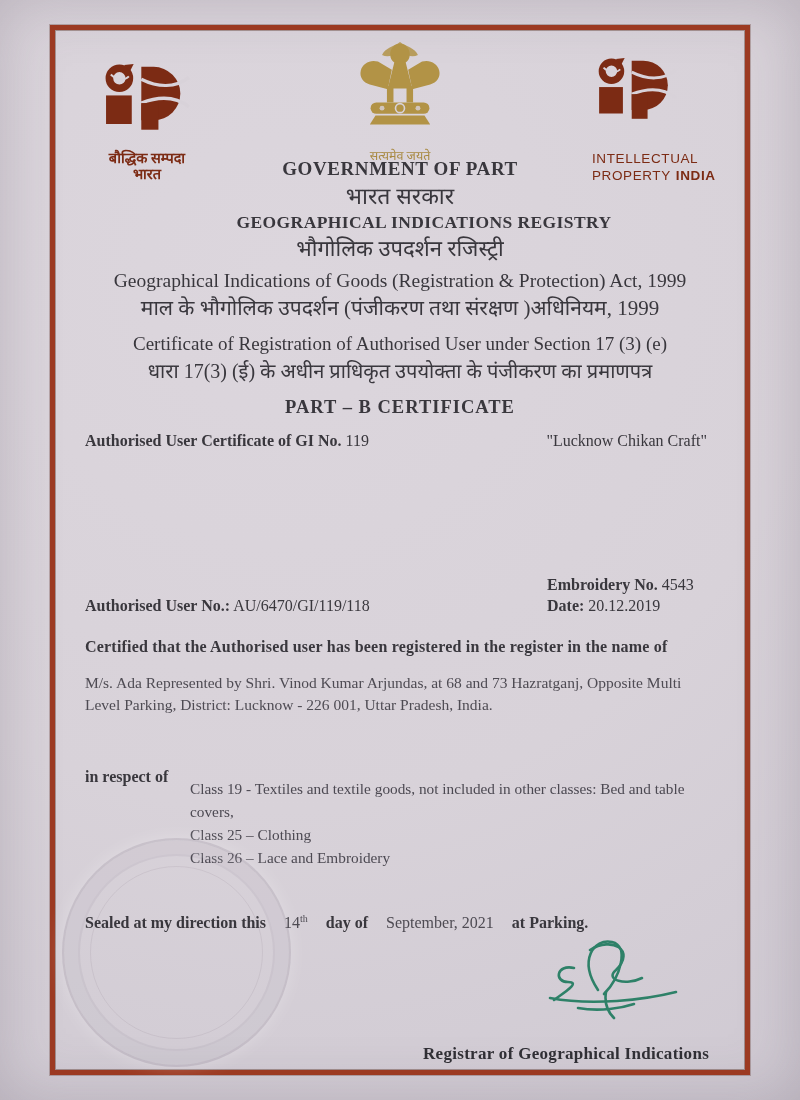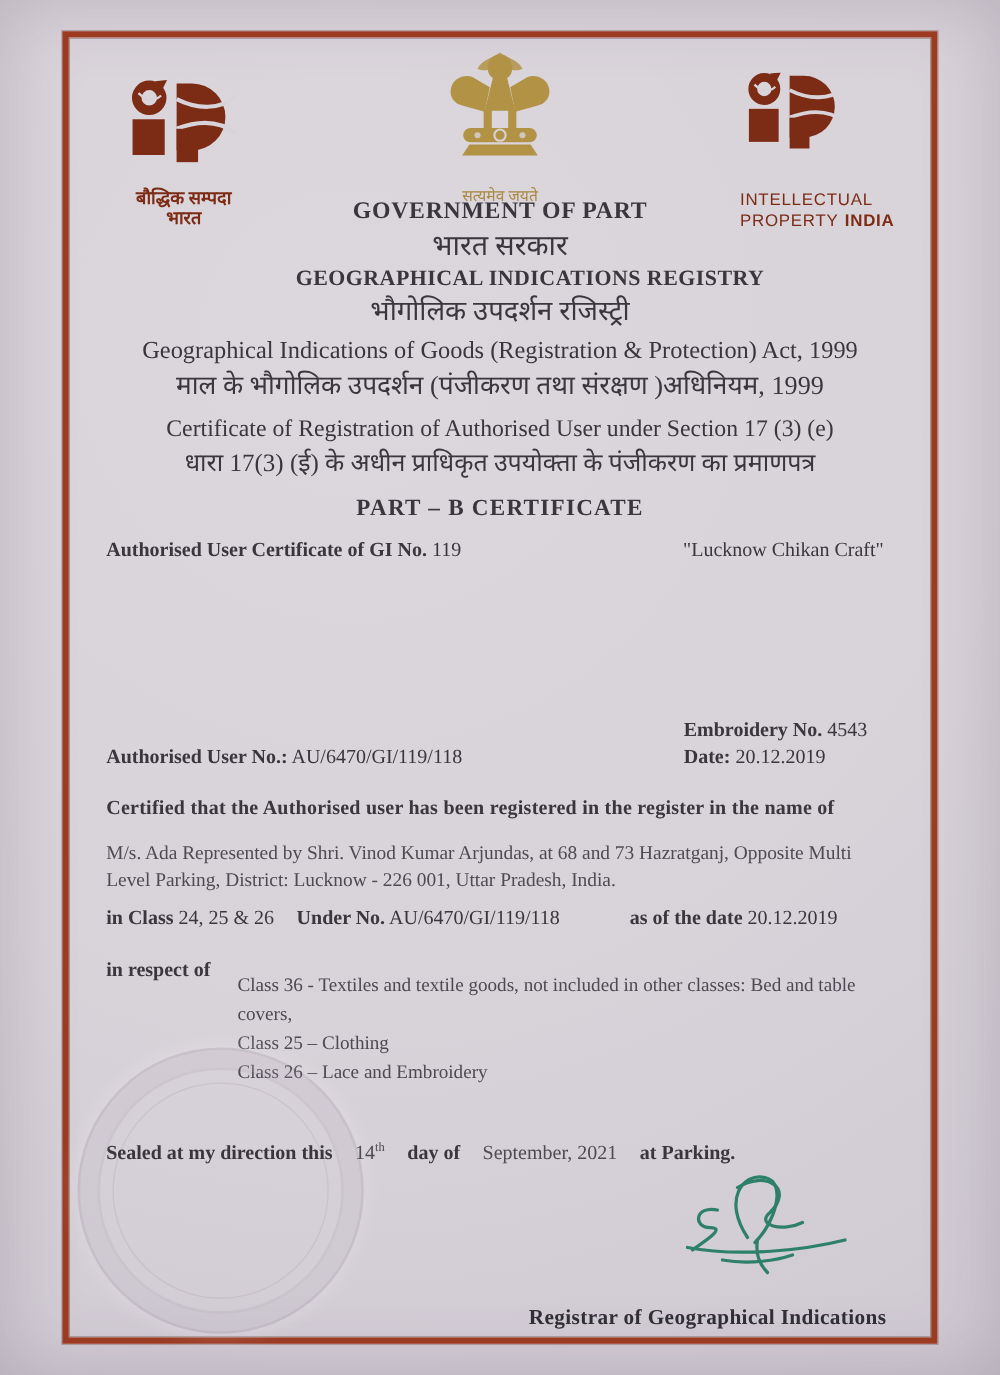--- a/index.html
+++ b/index.html
@@ -150,32 +150,24 @@
 
   <div class="au-line">
     <span class="b">Authorised User No.:</span>
     <span>AU/6470/GI/119/118</span>
   </div>
 
   <div class="certified-line">Certified that the Authorised user has been registered in the register in the name of</div>
 
   <div class="holder-para">M/s. Ada Represented by Shri. Vinod Kumar Arjundas, at 68 and 73 Hazratganj, Opposite Multi Level Parking, District: Lucknow - 226 001, Uttar Pradesh, India.</div>
 
-  <div class="class-line">
-    <span class="b">in Class</span>
-    <span>24, 25 &amp; 26</span>
-    <span class="b sp1">Under No.</span>
-    <span>AU/6470/GI/119/118</span>
-    <span class="b sp2">as of the date</span>
-    <span>20.12.2019</span>
-  </div>
 
   <div class="respect-label">in respect of</div>
   <div class="respect-list">
-    <div>Class 36 - Textiles and textile goods, not included in other classes: Bed and table covers,</div>
+    <div>Class 19 - Textiles and textile goods, not included in other classes: Bed and table covers,</div>
     <div>Class 25 – Clothing</div>
     <div>Class 26 – Lace and Embroidery</div>
   </div>
 
   <div class="seal">
     <div class="inner"></div>
   </div>
 
   <div class="sealed-line">
     <span class="b">Sealed at my direction this</span>

